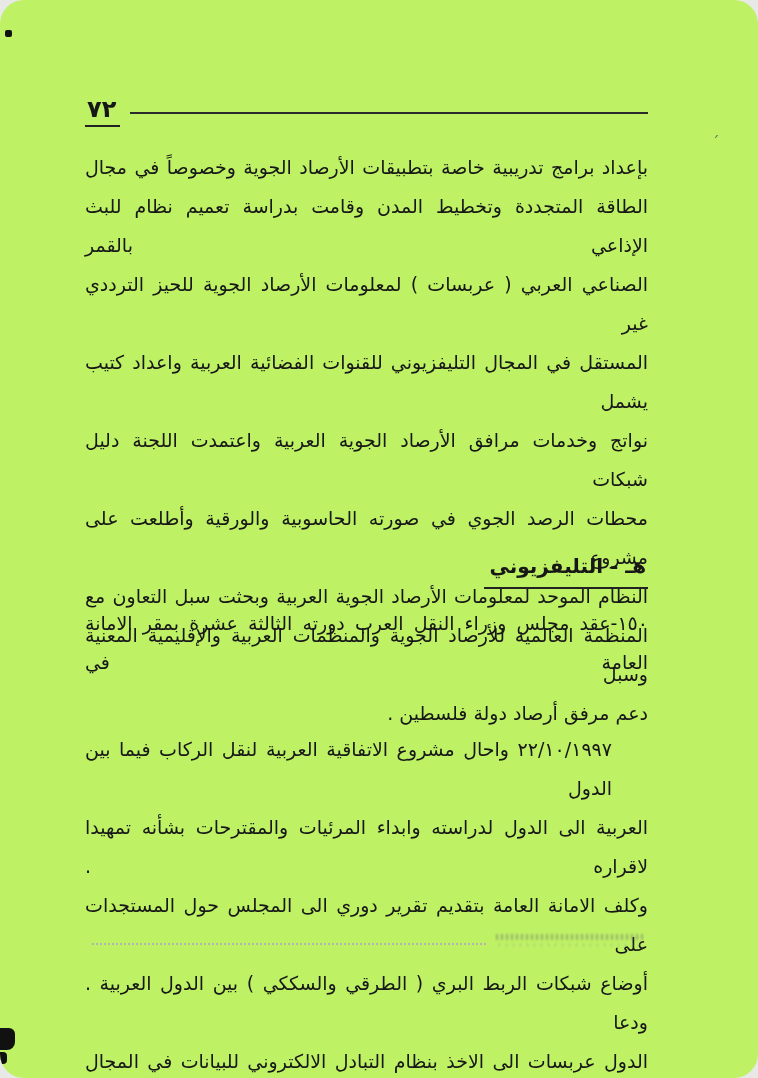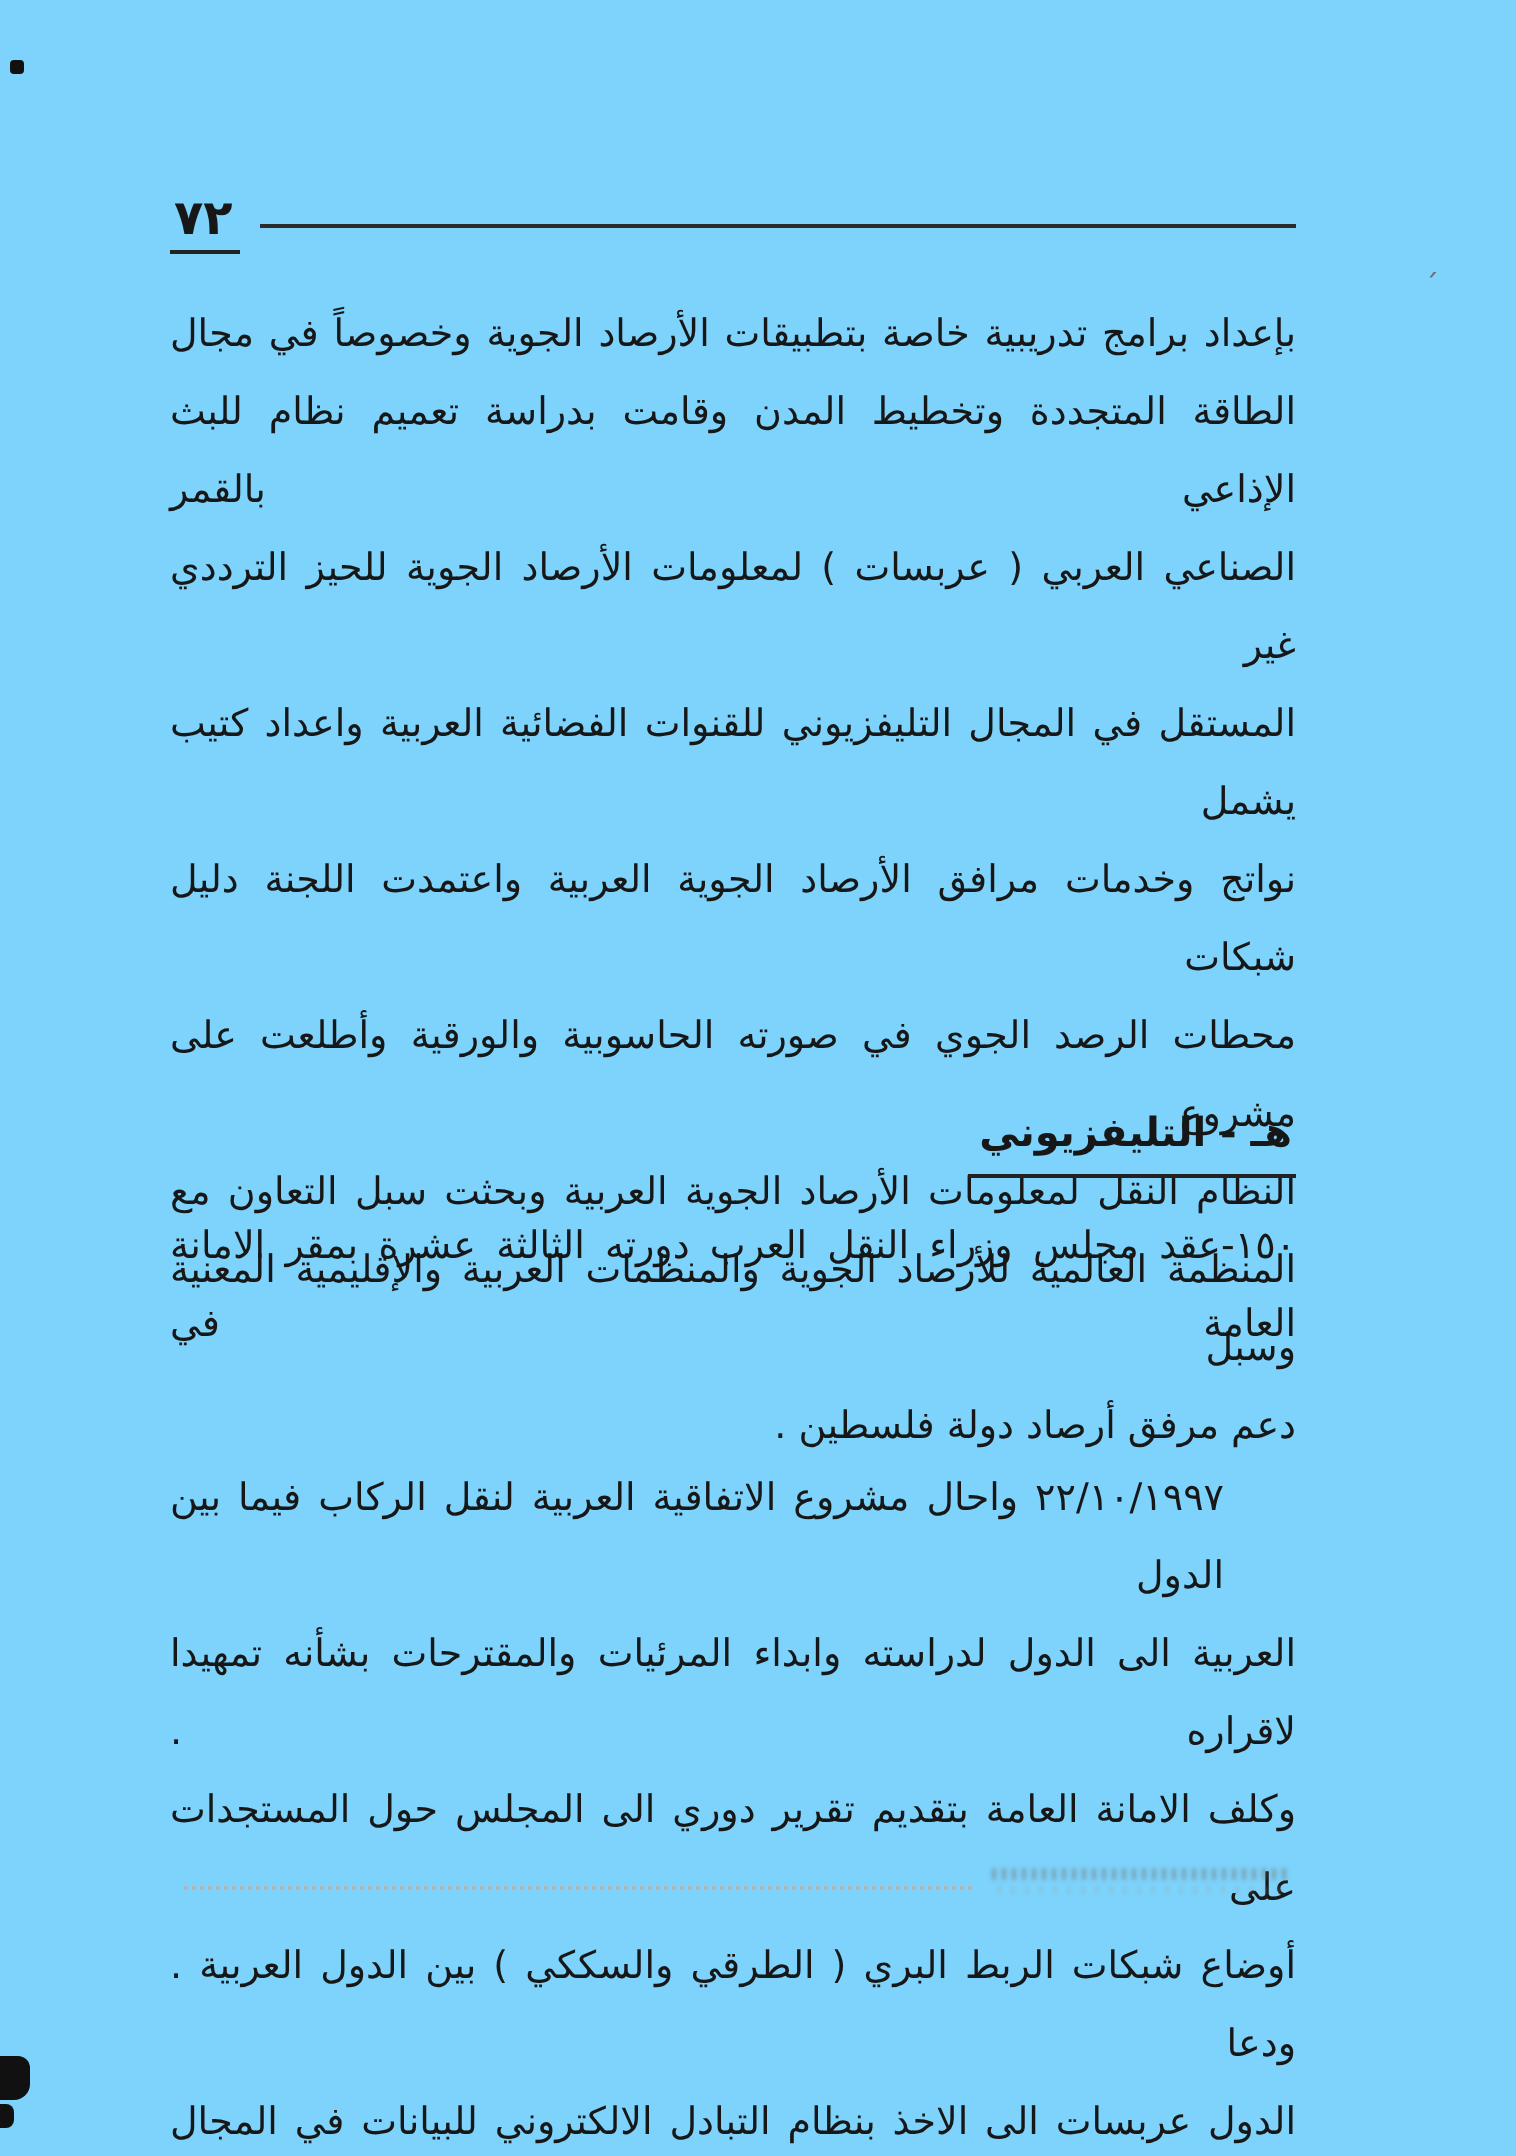--- a/index.html
+++ b/index.html
@@ -1,24 +1,25 @@
 <!DOCTYPE html>
 <html lang="ar"><head>
 <meta charset="utf-8">
 <style>
   html,body{margin:0;padding:0;background:#e8e8e6;}
   .page{
     position:relative;
     width:758px;height:1078px;
-    background:#7dd3fc;
+    background:#bef264;
     font-family:"DejaVu Sans",sans-serif;
     color:#171717;
     overflow:hidden;
     direction:rtl;
     box-sizing:border-box;
+    border-radius:24px;
   }
   
   .header{
     position:absolute;top:93px;left:85px;right:110px;height:38px;
     display:flex;align-items:center;direction:ltr;
   }
   .page-number{
     font-size:24px;font-weight:bold;letter-spacing:1px;
     padding:0 4px 4px 2px;
     border-bottom:2px solid #222;
@@ -92,21 +93,21 @@
 
   <span class="artifact-accent">ˊ</span>
 
   <div class="para para-1">
     <div class="jline">بإعداد برامج تدريبية خاصة بتطبيقات الأرصاد الجوية وخصوصاً في مجال</div>
     <div class="jline">الطاقة المتجددة وتخطيط المدن وقامت بدراسة تعميم نظام للبث الإذاعي بالقمر</div>
     <div class="jline">الصناعي العربي ( عربسات ) لمعلومات الأرصاد الجوية للحيز الترددي غير</div>
     <div class="jline">المستقل في المجال التليفزيوني للقنوات الفضائية العربية واعداد كتيب يشمل</div>
     <div class="jline">نواتج وخدمات مرافق الأرصاد الجوية العربية واعتمدت اللجنة دليل شبكات</div>
     <div class="jline">محطات الرصد الجوي في صورته الحاسوبية والورقية وأطلعت على مشروع</div>
-    <div class="jline">النظام النقل لمعلومات الأرصاد الجوية العربية وبحثت سبل التعاون مع</div>
+    <div class="jline">النظام الموحد لمعلومات الأرصاد الجوية العربية وبحثت سبل التعاون مع</div>
     <div class="jline">المنظمة العالمية للأرصاد الجوية والمنظمات العربية والإقليمية المعنية وسبل</div>
     <div class="rline">دعم مرفق أرصاد دولة فلسطين .</div>
   </div>
 
   <div class="section-heading">هـ - التليفزيوني</div>
 
   <div class="para para-2">
     <div class="jline">١٥٠-عقد مجلس وزراء النقل العرب  دورته الثالثة عشرة بمقر الامانة العامة في</div>
     <div class="jline indent-r">٢٢/١٠/١٩٩٧ واحال مشروع الاتفاقية العربية لنقل الركاب فيما بين الدول</div>
     <div class="jline">العربية الى الدول لدراسته وابداء المرئيات والمقترحات بشأنه تمهيدا لاقراره .</div>

